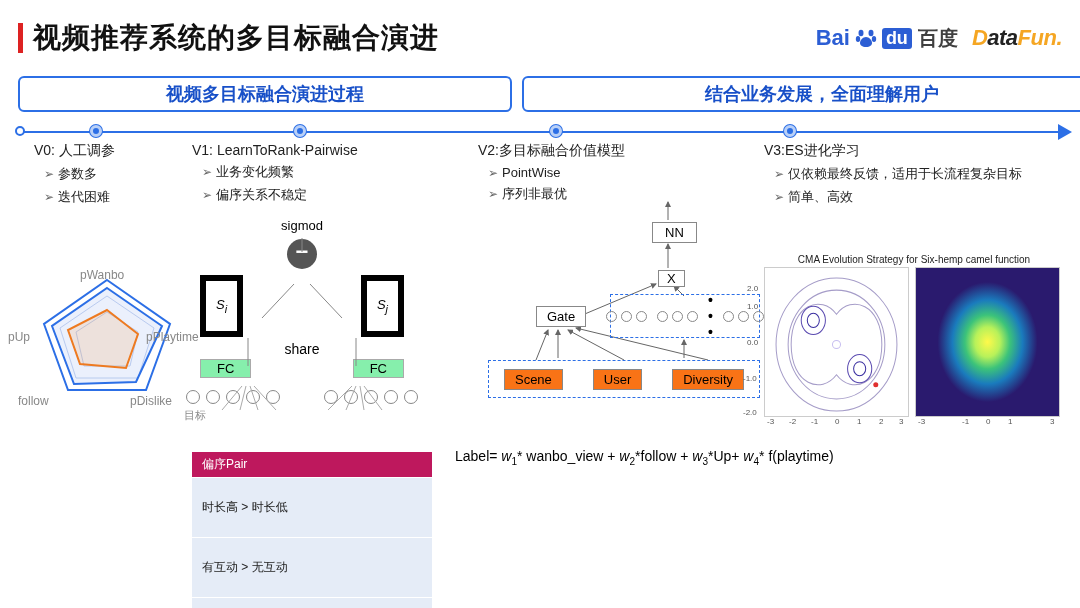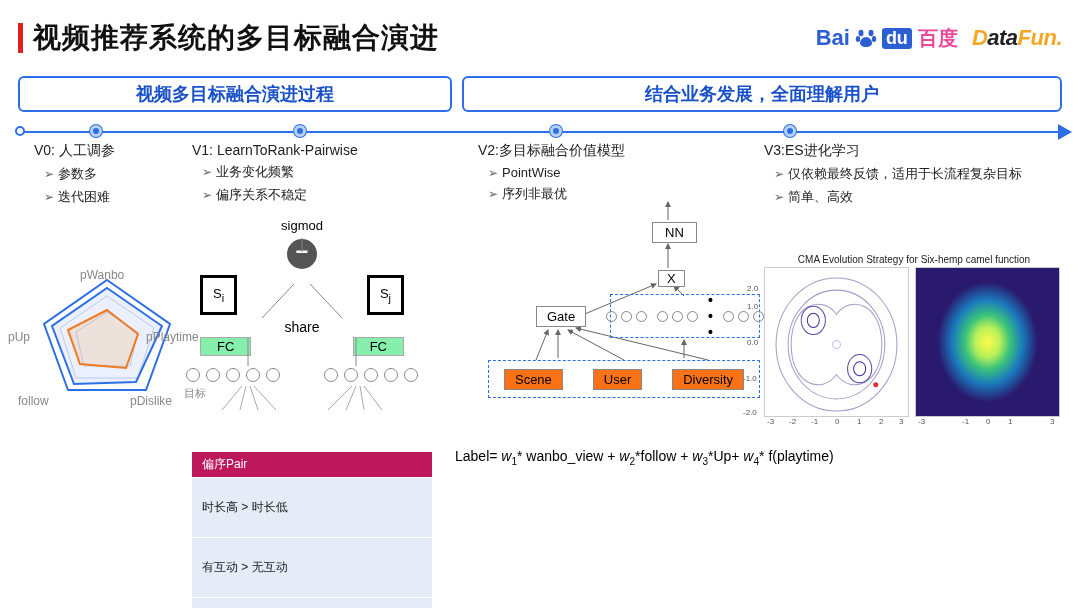--- a/index.html
+++ b/index.html
@@ -7,30 +7,30 @@
 
   
   .title-row { position: absolute; top: 18px; left: 18px; right: 18px; height: 40px; display: flex; align-items: center; }
   .title-bar { width: 5px; height: 30px; background: #d22; margin-right: 10px; }
   .title-text { font-size: 28px; font-weight: 700; color: #111; letter-spacing: 1px; }
   .logos-wrap { margin-left: auto; display: flex; align-items: center; gap: 14px; }
   .baidu-logo { display: flex; align-items: center; gap: 4px; }
   .baidu-bai { font-size: 22px; font-weight: 800; color: #2c5ed4; font-family: Arial; }
   .baidu-paw { width: 24px; height: 24px; }
   .baidu-du-box { background: #2c5ed4; color: #fff; padding: 0 4px; border-radius: 3px; font-size: 18px; font-weight: 800; font-family: Arial; }
-  .baidu-cn { color: #ec4899; font-size: 20px; font-weight: 700; margin-left: 2px; }
+  .baidu-cn { color: #404040; font-size: 20px; font-weight: 700; margin-left: 2px; }
   .datafun { font-size: 22px; font-weight: 800; font-style: italic; letter-spacing: -0.5px; }
   .datafun .D { color: #f5a623; }
   .datafun .ata { color: #222; }
   .datafun .Fun { color: #f5a623; }
 
   
   .section-headers { position: absolute; top: 76px; left: 18px; right: 14px; display: flex; gap: 10px; }
   .pill { flex: 0 0 auto; border: 2px solid #2c6fe6; border-radius: 6px; padding: 4px 0; font-size: 18px; color: #1850c8; font-weight: 700; text-align: center; }
-  .pill-left { width: 434px; }
+  .pill-left { width: 494px; }
   .pill-right { width: 600px; }
 
   
   .timeline { position: absolute; top: 122px; left: 18px; right: 8px; height: 18px; }
   .arrow-line { position: absolute; top: 9px; left: 0; right: 12px; height: 2px; background: #2c6fe6; }
   .arrow-head { position: absolute; right: 0; top: 2px; width: 0; height: 0; border-left: 14px solid #2c6fe6; border-top: 8px solid transparent; border-bottom: 8px solid transparent; }
   .dot { position: absolute; top: 3px; width: 12px; height: 12px; border-radius: 50%; background: #2c6fe6; border: 3px solid #b9d0f7; box-shadow: 0 0 0 1px #2c6fe6; }
 
   
   .col { position: absolute; top: 142px; }
@@ -47,21 +47,21 @@
   
   .radar-wrap { position: absolute; top: 272px; left: 22px; width: 170px; }
   .radar-label { position: absolute; font-size: 12px; color: #888; }
   .radar-svg { width: 150px; height: 130px; margin-left: 10px; }
 
   
   .v1-net { position: absolute; top: 218px; left: 182px; width: 240px; font-size: 13px; }
   .sig { text-align: center; }
   .minus-node { width: 30px; height: 30px; border-radius: 50%; background: #555; color:#fff; margin: 6px auto; text-align:center; line-height:26px; font-size:22px; font-weight:700; }
   .share-row { display:flex; justify-content:space-between; align-items:center; margin: 4px 18px; }
-  .si { border:3px solid #000000; padding:8px 10px; }
+  .si { border:6px solid #000000; padding:16px 10px; font-style: italic; }
   .share-text { font-size:14px; }
   .fc-row { display:flex; justify-content:space-between; margin:2px 18px; }
   .fc { border:1px solid #aaa; padding:1px 16px; background:#86efac; }
   .circles-row { display:flex; justify-content:center; gap:6px; margin-top:6px;}
   .circ { width:14px; height:14px; border:1px solid #888; border-radius:50%; background:#fff; }
   .mubiao { font-size:11px; color:#888; margin-top:4px; margin-left:2px; }
   .v1-lines { position:absolute; top:0; left:0; pointer-events:none; }
 
   
   .pair-table { position: absolute; top: 452px; left: 192px; width: 240px; font-size: 12px; }

